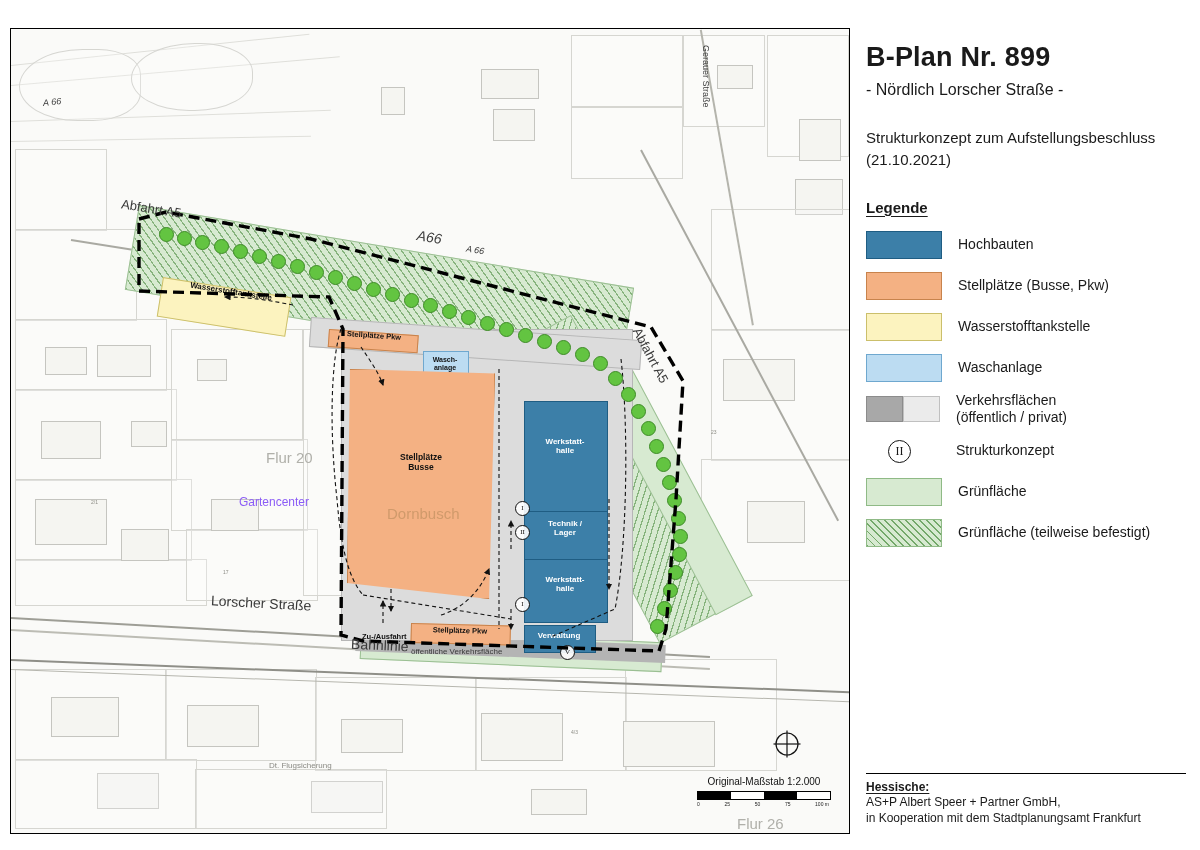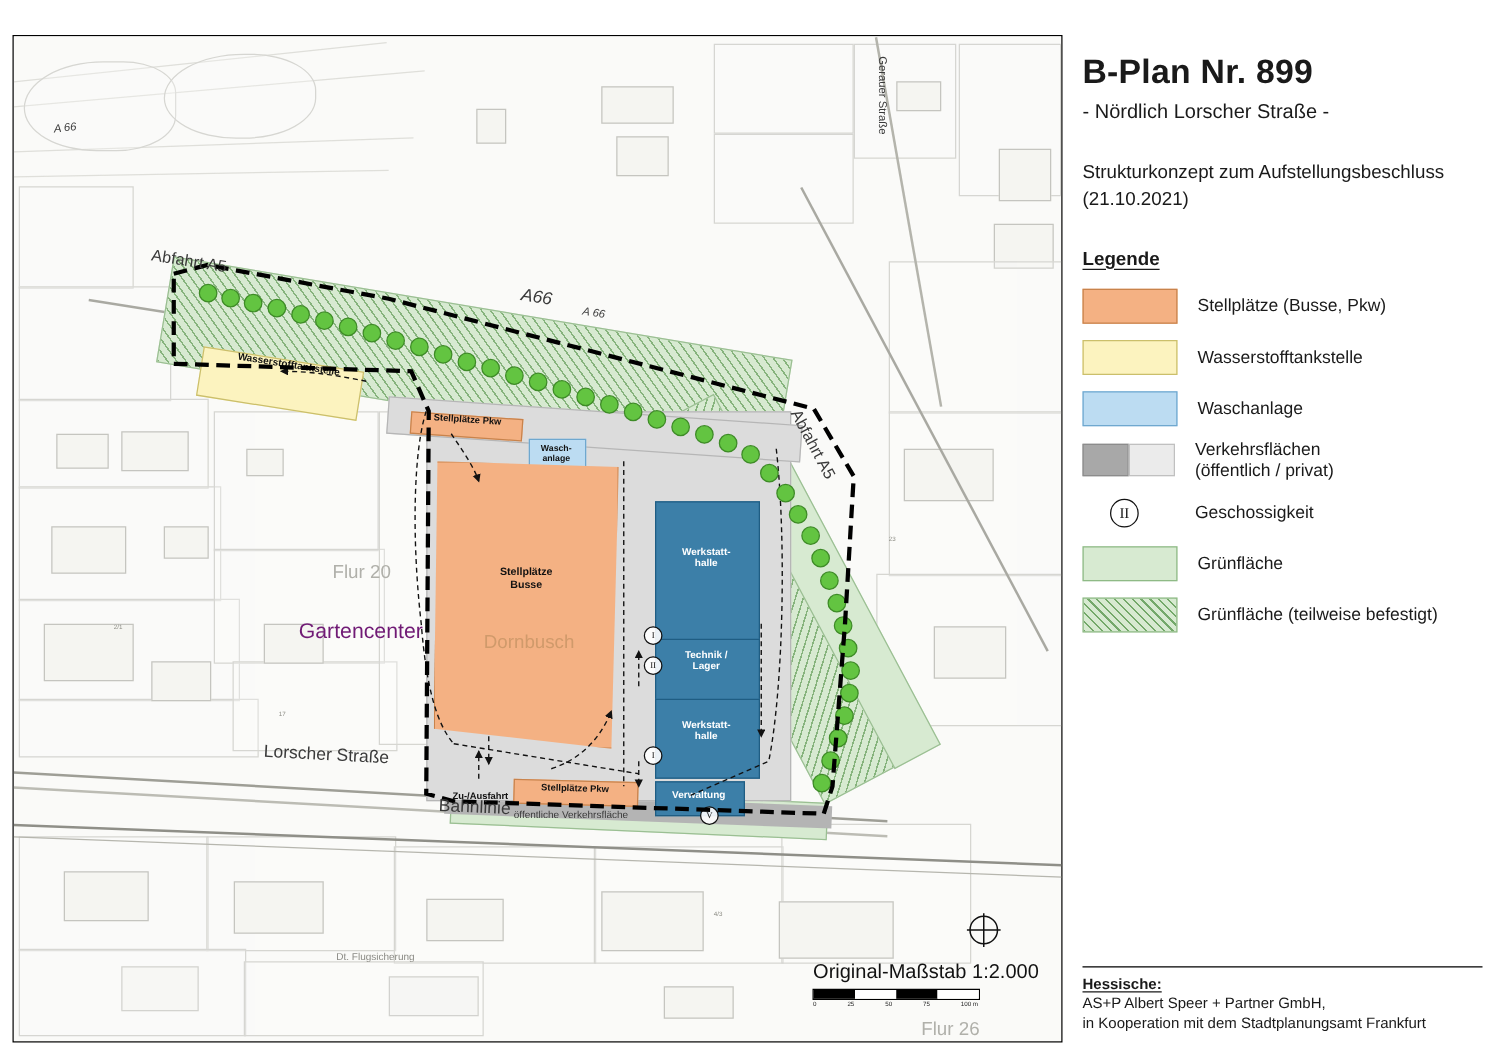--- a/index.html
+++ b/index.html
@@ -62,22 +62,22 @@
     white-space: nowrap;
   }
   .flurlabel {
     position: absolute;
     font-size: 15px;
     color: #b0b0aa;
     white-space: nowrap;
   }
   .poilabel {
     position: absolute;
-    font-size: 17px;
-    color: #701a75;
+    font-size: 12px;
+    color: #8b5cf6;
     white-space: nowrap;
   }
   .tinylabel {
     position: absolute;
     font-size: 5px;
     color: #8d8d86;
     white-space: nowrap;
   }
   
   .gruen {
@@ -158,21 +158,21 @@
     pointer-events: none;
   }
   
   #scalebar-wrap {
     position: absolute;
     right: 18px;
     bottom: 26px;
     text-align: center;
   }
   #scalebar-label {
-    font-size: 16px;
+    font-size: 10px;
     color: #111;
     margin-bottom: 4px;
   }
   .scalebar {
     display: flex;
     border: 1px solid #000;
     height: 7px;
     width: 132px;
   }
   .scalebar div { flex: 1; }
@@ -568,20 +568,24 @@
     <div id="title-main">B-Plan Nr. 899</div>
     <div id="title-sub">- Nördlich Lorscher Straße -</div>
     <div id="title-note">Strukturkonzept zum
 Aufstellungsbeschluss
 (21.10.2021)</div>
 
     <div id="legend-title">Legende</div>
 
     <div id="legend-list">
 
+      <div class="legend-row">
+        <div class="legend-swatch sw-hochbau"></div>
+        <div class="legend-text">Hochbauten</div>
+      </div>
 
       <div class="legend-row">
         <div class="legend-swatch sw-stellplatz"></div>
         <div class="legend-text">Stellplätze (Busse, Pkw)</div>
       </div>
 
       <div class="legend-row">
         <div class="legend-swatch sw-wasserstoff"></div>
         <div class="legend-text">Wasserstofftankstelle</div>
       </div>
@@ -597,21 +601,21 @@
             <div class="b"></div>
         </div>
         <div class="legend-text">Verkehrsflächen
 (öffentlich / privat)</div>
       </div>
 
       <div class="legend-row">
         <div class="legend-swatch sw-plain">
           <div class="geschoss-sym">II</div>
         </div>
-        <div class="legend-text">Geschossigkeit</div>
+        <div class="legend-text">Strukturkonzept</div>
       </div>
 
 
       <div class="legend-row">
         <div class="legend-swatch sw-gruen"></div>
         <div class="legend-text">Grünfläche</div>
       </div>
 
       <div class="legend-row">
         <div class="legend-swatch sw-gruen-hatch"></div>

